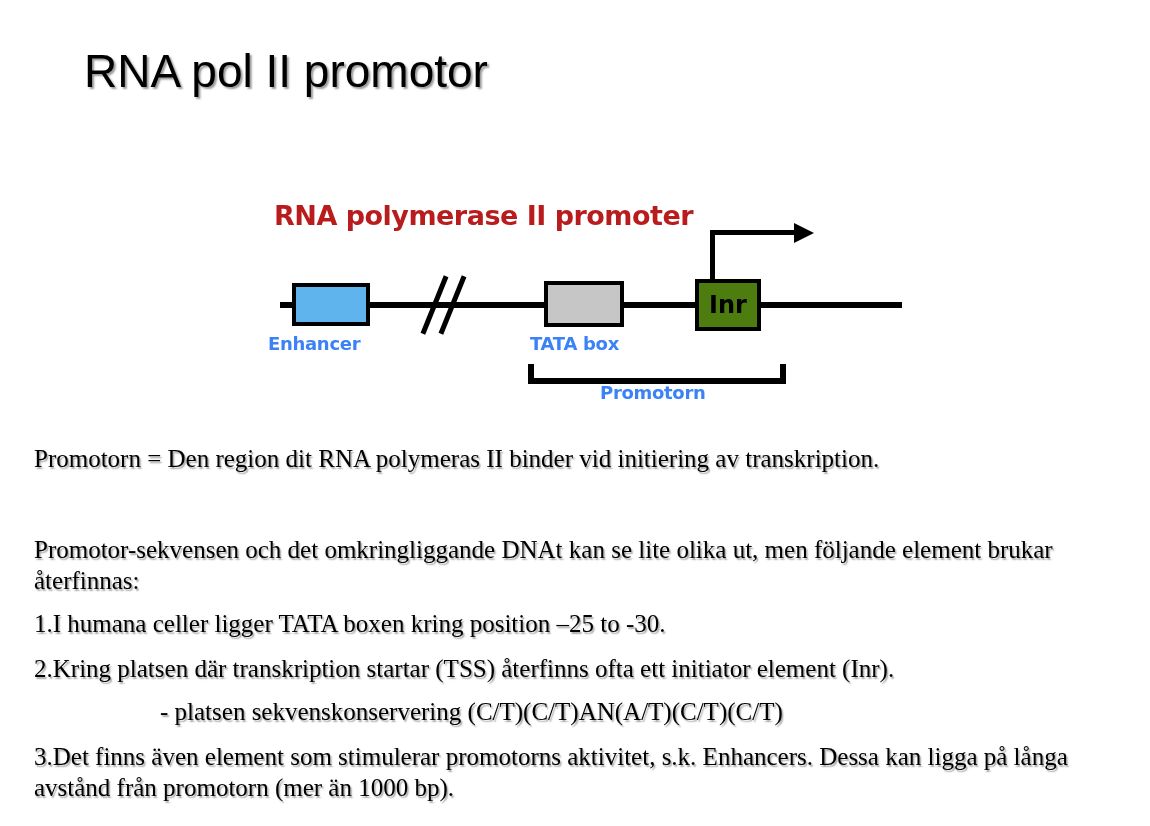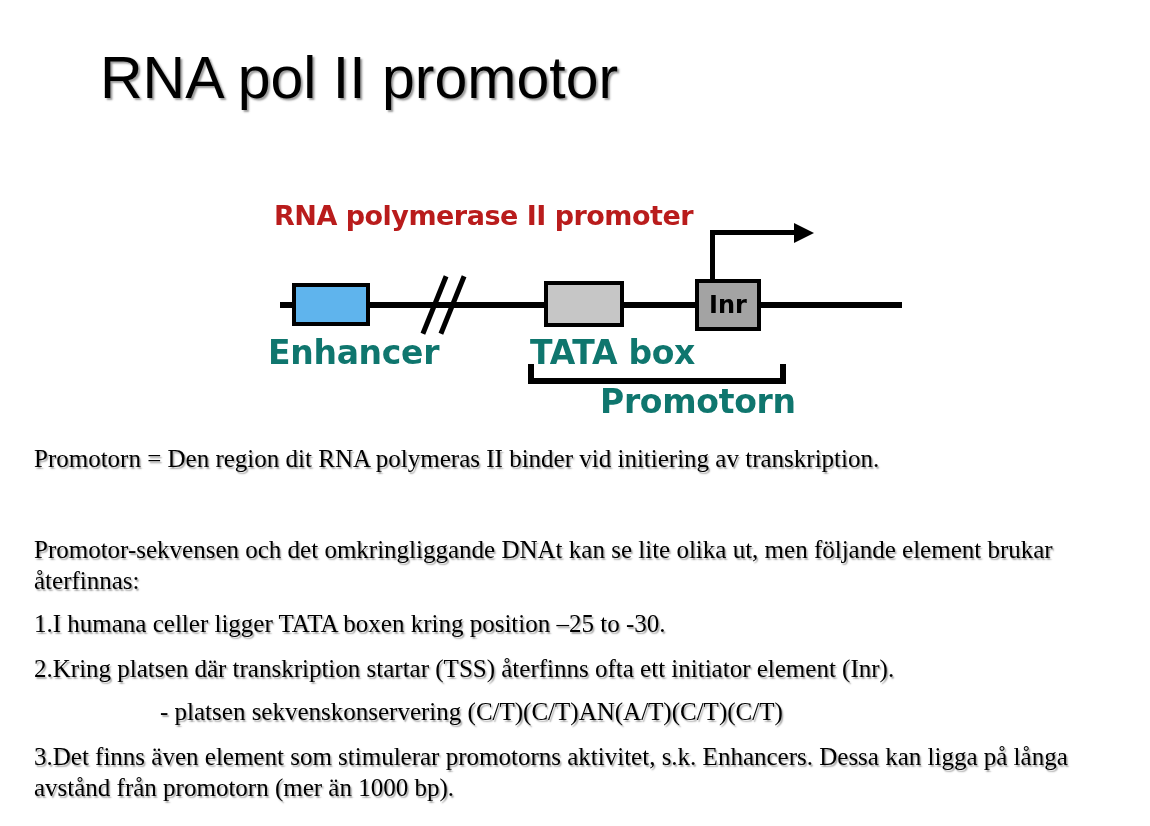--- a/index.html
+++ b/index.html
@@ -15,27 +15,26 @@
     font-family: "Liberation Serif", serif;
     color: #000000;
   }
 
   
   .slide-title {
     position: absolute;
     left: 84px;
     top: 44px;
     font-family: "Liberation Sans", sans-serif;
-    font-size: 59px;
+    font-size: 46px;
     font-weight: 400;
     letter-spacing: 0px;
     color: #000000;
     text-shadow: 2px 2px 2px rgba(120,120,120,0.75);
     white-space: nowrap;
-    margin-left: 16px;
   }
 
   
   .figure {
     position: absolute;
     left: 258px;
     top: 200px;
     width: 650px;
     height: 215px;
   }
@@ -79,21 +78,21 @@
     top: 81px;
     width: 80px;
     height: 46px;
     background: #C6C6C6;
   }
   .box-inr {
     left: 437px;
     top: 79px;
     width: 66px;
     height: 52px;
-    background: #a3a3a3;
+    background: #4d7c0f;
     display: flex;
     align-items: center;
     justify-content: center;
     font-family: "DejaVu Sans", sans-serif;
     font-weight: bold;
     font-size: 24px;
     color: #000000;
     line-height: 1;
   }
 
@@ -127,23 +126,23 @@
     border-top: 10px solid transparent;
     border-bottom: 10px solid transparent;
     border-left: 20px solid #000;
   }
 
   
   .fig-label {
     position: absolute;
     font-family: "DejaVu Sans", sans-serif;
     font-weight: bold;
-    font-size: 33px;
+    font-size: 18px;
     letter-spacing: -0.3px;
-    color: #0f766e;
+    color: #3b82f6;
     white-space: nowrap;
   }
   .label-enhancer { left: 10px; top: 133px; }
   .label-tata     { left: 272px; top: 133px; text-align: right; }
   .label-promoter { left: 342px; top: 182px; }
 
   
   .bracket { position: absolute; left: 270px; top: 164px; width: 258px; height: 20px; }
   .bracket .bar  { position: absolute; left: 0; top: 14px; width: 258px; height: 6px; background: #000; }
   .bracket .tick { position: absolute; top: 0; width: 6px; height: 20px; background: #000; }

